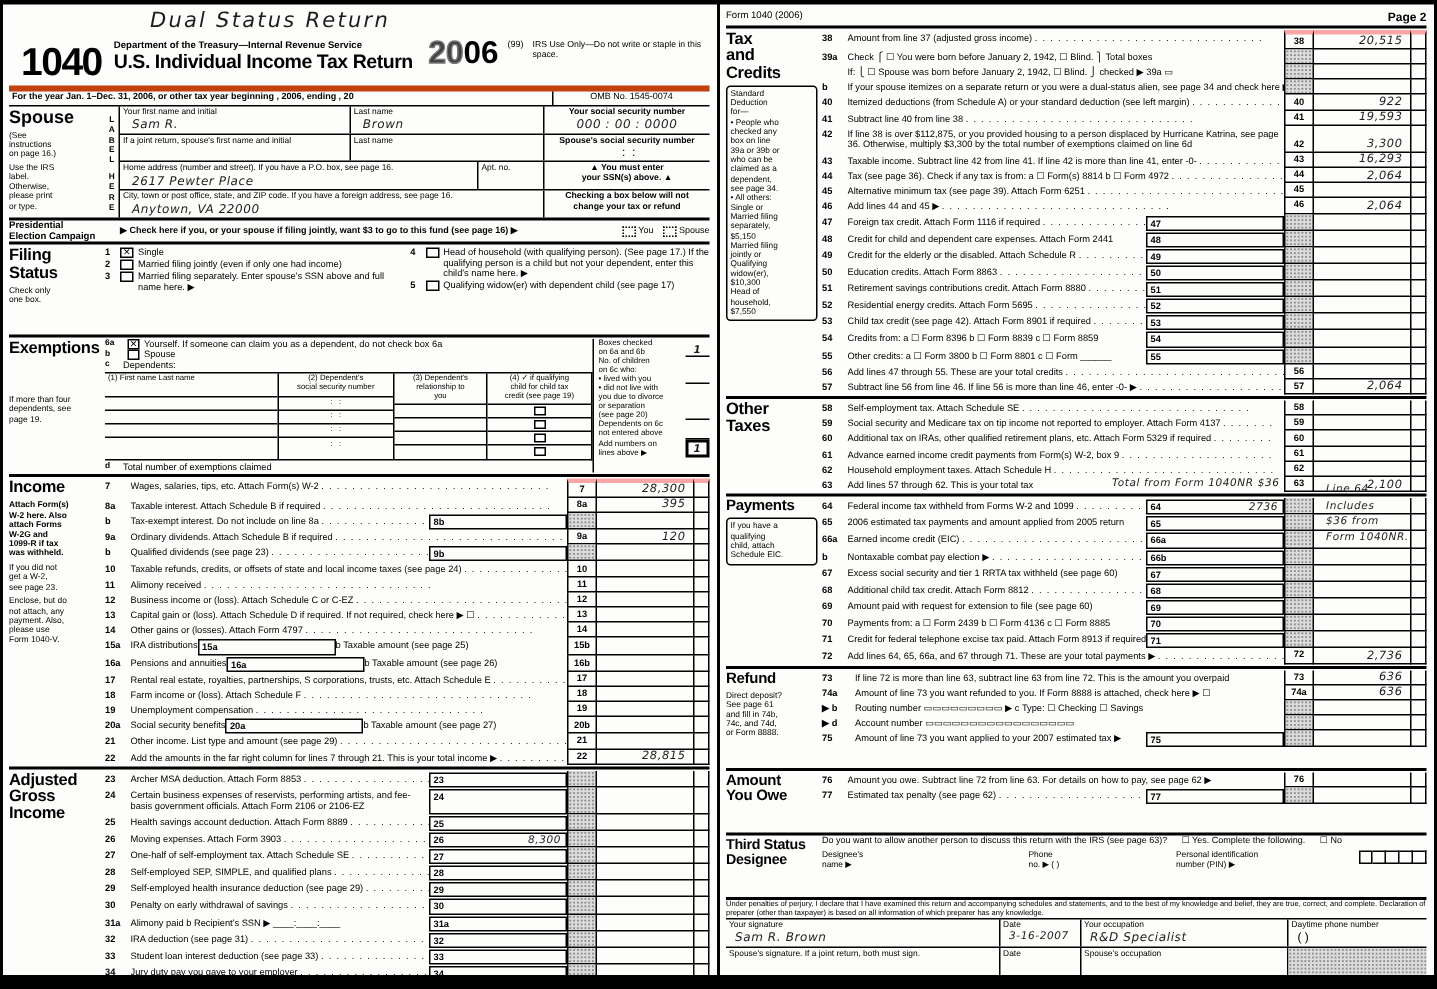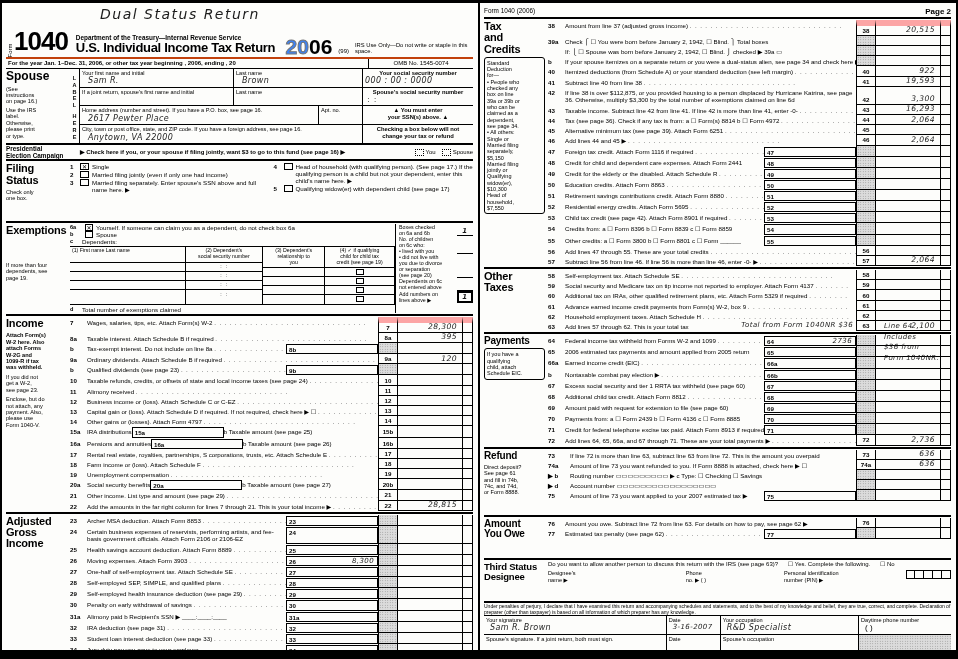--- a/index.html
+++ b/index.html
@@ -4,47 +4,47 @@
 <style>
   *{margin:0;padding:0;box-sizing:border-box}
   html,body{width:958px;height:659px}
   body{background:#000;font-family:"Liberation Sans",sans-serif;color:#000;-webkit-font-smoothing:none}
   .screen{position:relative;width:958px;height:659px;background:#000;display:flex;gap:2px;padding:3px 2px 9px 2px}
   .page{background:#fdfdfb;width:476px;height:647px;position:relative;overflow:hidden;padding:2px 5px 0 4px;font-size:6.2px;line-height:1.15}
   .hand{font-family:"DejaVu Sans",sans-serif;font-style:italic;color:#1c1c1c;letter-spacing:.4px}
   .title-hand{position:absolute;left:98px;top:3px;font-size:14px;letter-spacing:1.5px}
   b.sm{font-size:5.6px}
   
-  .hdr{display:flex;border-bottom:2px solid #c2410c;align-items:flex-end;margin-top:22px}
+  .hdr{display:flex;border-bottom:4px solid #c2410c;margin-top:22px}
   .hdr .formv{font-size:6px;transform:rotate(-90deg);width:8px}
   .hdr .f1040{font-size:26px;font-weight:bold;letter-spacing:-1px;padding:0 8px 0 0}
   .hdr .dept{flex:1;padding-bottom:1px}
   .dept .d1{font-size:6.4px;font-weight:bold}
   .dept .d2{font-size:13px;font-weight:bold;letter-spacing:-.3px}
   .yr{font-size:21px;font-weight:bold;line-height:.9}
-  .yr .o{color:#3b82f6;-webkit-text-stroke:1px #777;text-shadow:0 0 0 #999}
+  .yr .o{color:#404040;-webkit-text-stroke:1px #777;text-shadow:0 0 0 #999}
   .hdr .n99{font-size:6px;padding:0 6px 2px 6px}
   .hdr .irsuse{font-size:5.8px;width:118px;padding-bottom:2px}
   .yearline{display:flex;border-bottom:1px solid #000;font-size:6px}
   .yearline .yl{flex:1;border-right:1px solid #000;padding:1px 2px;font-weight:bold}
   .yearline .omb{width:104px;text-align:center;padding:1px}
   
   .labelblk{display:flex;border-bottom:2px solid #000}
   .lgut{width:64px;padding:1px 2px 0 0}
   .lgut .big{font-size:12px;font-weight:bold}
   .lgut .note{font-size:5.6px;margin-top:2px;white-space:pre-line}
   .lstrip{width:10px;display:flex;flex-direction:column;align-items:center;font-size:5.5px;font-weight:bold;border-right:1px solid #000;padding-top:6px;line-height:1.25}
   .lmain{flex:1}
   .lrow{display:flex;border-bottom:1px solid #000}
   .fld{padding:1px 2px;border-right:1px solid #000}
   .fld .cap{font-size:5.6px}
   .fld .hv{font-size:8px;padding-left:6px}
   .rcol{width:110px;padding:1px 2px}
   .rcol .cap{font-size:5.8px;font-weight:bold;text-align:center}
-  .rcol .hv{font-size:8px;text-align:left}
+  .rcol .hv{font-size:8px;text-align:center}
   .pres{display:flex;font-size:6px;border-bottom:2px solid #000;align-items:center}
   .pres .pl{width:74px;font-weight:bold;font-size:6.4px}
   .pres .pt{flex:1;font-weight:bold;padding:1px 0}
   
   .sec{display:flex;border-bottom:2px solid #000;padding:1px 0}
   .gut{width:64px;padding:1px 3px 18px 0}
   .gtitle{font-weight:bold;font-size:11px;line-height:1.02;letter-spacing:-.2px;white-space:pre-line}
   .gnote{font-size:5.6px;margin-top:3px;white-space:pre-line}
   .gbox{border:1px solid #000;border-radius:3px;font-size:5.5px;padding:2px;margin-top:2px;white-space:pre-line}
   .secbody{flex:1;min-width:0}
@@ -62,21 +62,21 @@
   .frow.t2 .txt{flex:none}
   .frow.t2 .txt::after{content:""}
   .frow.t2 .txt2{flex:1;min-width:0}
   .frow .rn{width:20px;flex:none;border:solid #000;border-width:0 1px 1px 1px;font-weight:bold;display:flex;align-items:flex-end;justify-content:center;padding-bottom:1px}
   .frow .val{width:64px;flex:none;border-bottom:1px solid #000;font-size:7.6px;display:flex;align-items:flex-end;justify-content:flex-end;padding:0 5px 0 0}
   .frow .cents{width:11px;flex:none;border-bottom:1px solid #000;border-left:1px solid #000;border-right:1px solid #000}
   .frow.sh .rn{background-image:radial-gradient(#8f8f8f .6px,#dcdcdc .7px);background-size:2.5px 2.5px}
   .frow.tall{min-height:18px}
   .frow.tall .txt{white-space:normal}
   .frow.tall .txt::after{content:""}
-  .frow.fst .rn,.frow.fst .val,.frow.fst .cents{border-top:6px solid #fca5a5}
+  .frow.fst .rn,.frow.fst .val,.frow.fst .cents{border-top:3px solid #fca5a5}
   
   .fsitem{display:flex;font-size:6.2px;padding:.5px 0}
   .fsitem .fno{width:10px;font-weight:bold;flex:none}
   .fsitem .cb{width:9px;height:7px;border:1px solid #000;flex:none;margin-right:3px;text-align:center;line-height:6px;font-size:6px}
   .fsitem .ft{flex:1}
   
   .exrow{display:flex;font-size:6.2px;align-items:center}
   .exrow .cb{width:8px;height:7px;border:1px solid #000;margin:0 3px;text-align:center;line-height:6px;font-size:6px}
   .deptable{display:flex;border:1px solid #000;border-left:none;margin-top:1px}
   .deptable .dc{border-left:1px solid #000;font-size:5.2px;text-align:center}

